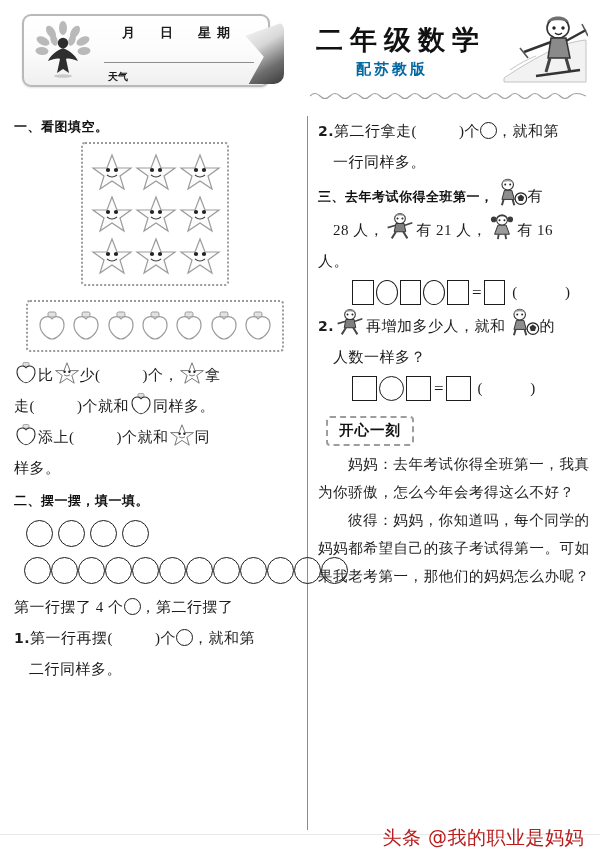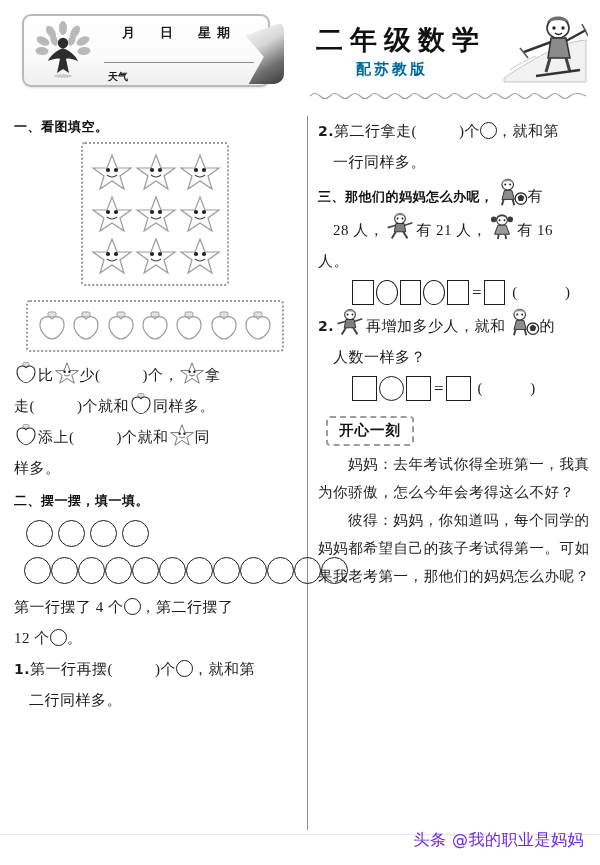--- a/index.html
+++ b/index.html
@@ -122,21 +122,21 @@
   }
   .joke-p {
     font-size: 14.5px; line-height: 28px; letter-spacing: .6px;
     font-family: "Liberation Serif", serif; color:#1f1f1f;
   }
   .joke-p.first { text-indent: 30px; }
 
   .watermark {
     position: absolute; right: 16px; bottom: 14px;
     font-family: "DejaVu Sans", sans-serif;
-    font-size: 16px; color: #6d28d9; letter-spacing: .5px;
+    font-size: 19px; color: #b91c1c; letter-spacing: .5px;
   }
   .bottom-rule { position:absolute; left:0; bottom:30px; width:600px; height:1px; background:#e8e8e8; }
 </style>
 </head>
 <body>
 
 <div class="page">
 
   <div class="header">
 
@@ -351,39 +351,36 @@
         <div class="circ"></div>
         <div class="circ"></div>
         <div class="circ"></div>
         <div class="circ"></div>
         <div class="circ"></div>
       </div>
 
       <div class="body-line" style="margin-top:8px">
         <span>第一行摆了 4 个</span><span class="ico ico-circle"></span><span>，第二行摆了</span>
       </div>
-      <div class="body-line">
-        <span>12 个</span><span class="ico ico-circle"></span><span>。</span>
-      </div>
 
       <div class="body-line">
         <span class="qnum">1.</span><span>第一行再摆(</span><span class="blank"></span><span>)个</span><span class="ico ico-circle"></span><span>，就和第</span>
       </div>
       <div class="body-line indent">二行同样多。</div>
     </div>
 
     <div class="col col-r">
 
       <div class="body-line" style="margin-top:6px">
         <span class="qnum">2.</span><span>第二行拿走(</span><span class="blank"></span><span>)个</span><span class="ico ico-circle"></span><span>，就和第</span>
       </div>
       <div class="body-line indent">一行同样多。</div>
 
       <div class="body-line">
-        <span class="sec-head" style="display:inline;margin:0">三、那他们的妈妈怎么办呢，</span><svg class="ico" width="34" height="28" viewBox="0 0 40 34">
+        <span class="sec-head" style="display:inline;margin:0">三、去年考试你得全班第一，</span><svg class="ico" width="34" height="28" viewBox="0 0 40 34">
             <ellipse cx="16" cy="8" rx="7" ry="6.5" fill="#fff" stroke="#333" stroke-width="1.3"></ellipse>
             <path d="M9 7 C9 0 23 0 23 7 C22 3 10 3 9 7 Z" fill="#9a9a9a"></path>
             <circle cx="13" cy="8" r="1.2" fill="#222"></circle>
             <circle cx="19" cy="8" r="1.2" fill="#222"></circle>
             <path d="M12 15 L21 15 L24 26 L9 26 Z" fill="#8d8d8d" stroke="#333" stroke-width="1.2"></path>
             <path d="M11 26 L9 33 M22 26 L24 33" stroke="#444" stroke-width="2.4"></path>
             <circle cx="32" cy="25" r="7" fill="#fff" stroke="#222" stroke-width="1.4"></circle>
             <path d="M32 20 L36 23 L34.5 28 L29.5 28 L28 23 Z" fill="#333"></path>
           </svg><span>有</span>
       </div>

